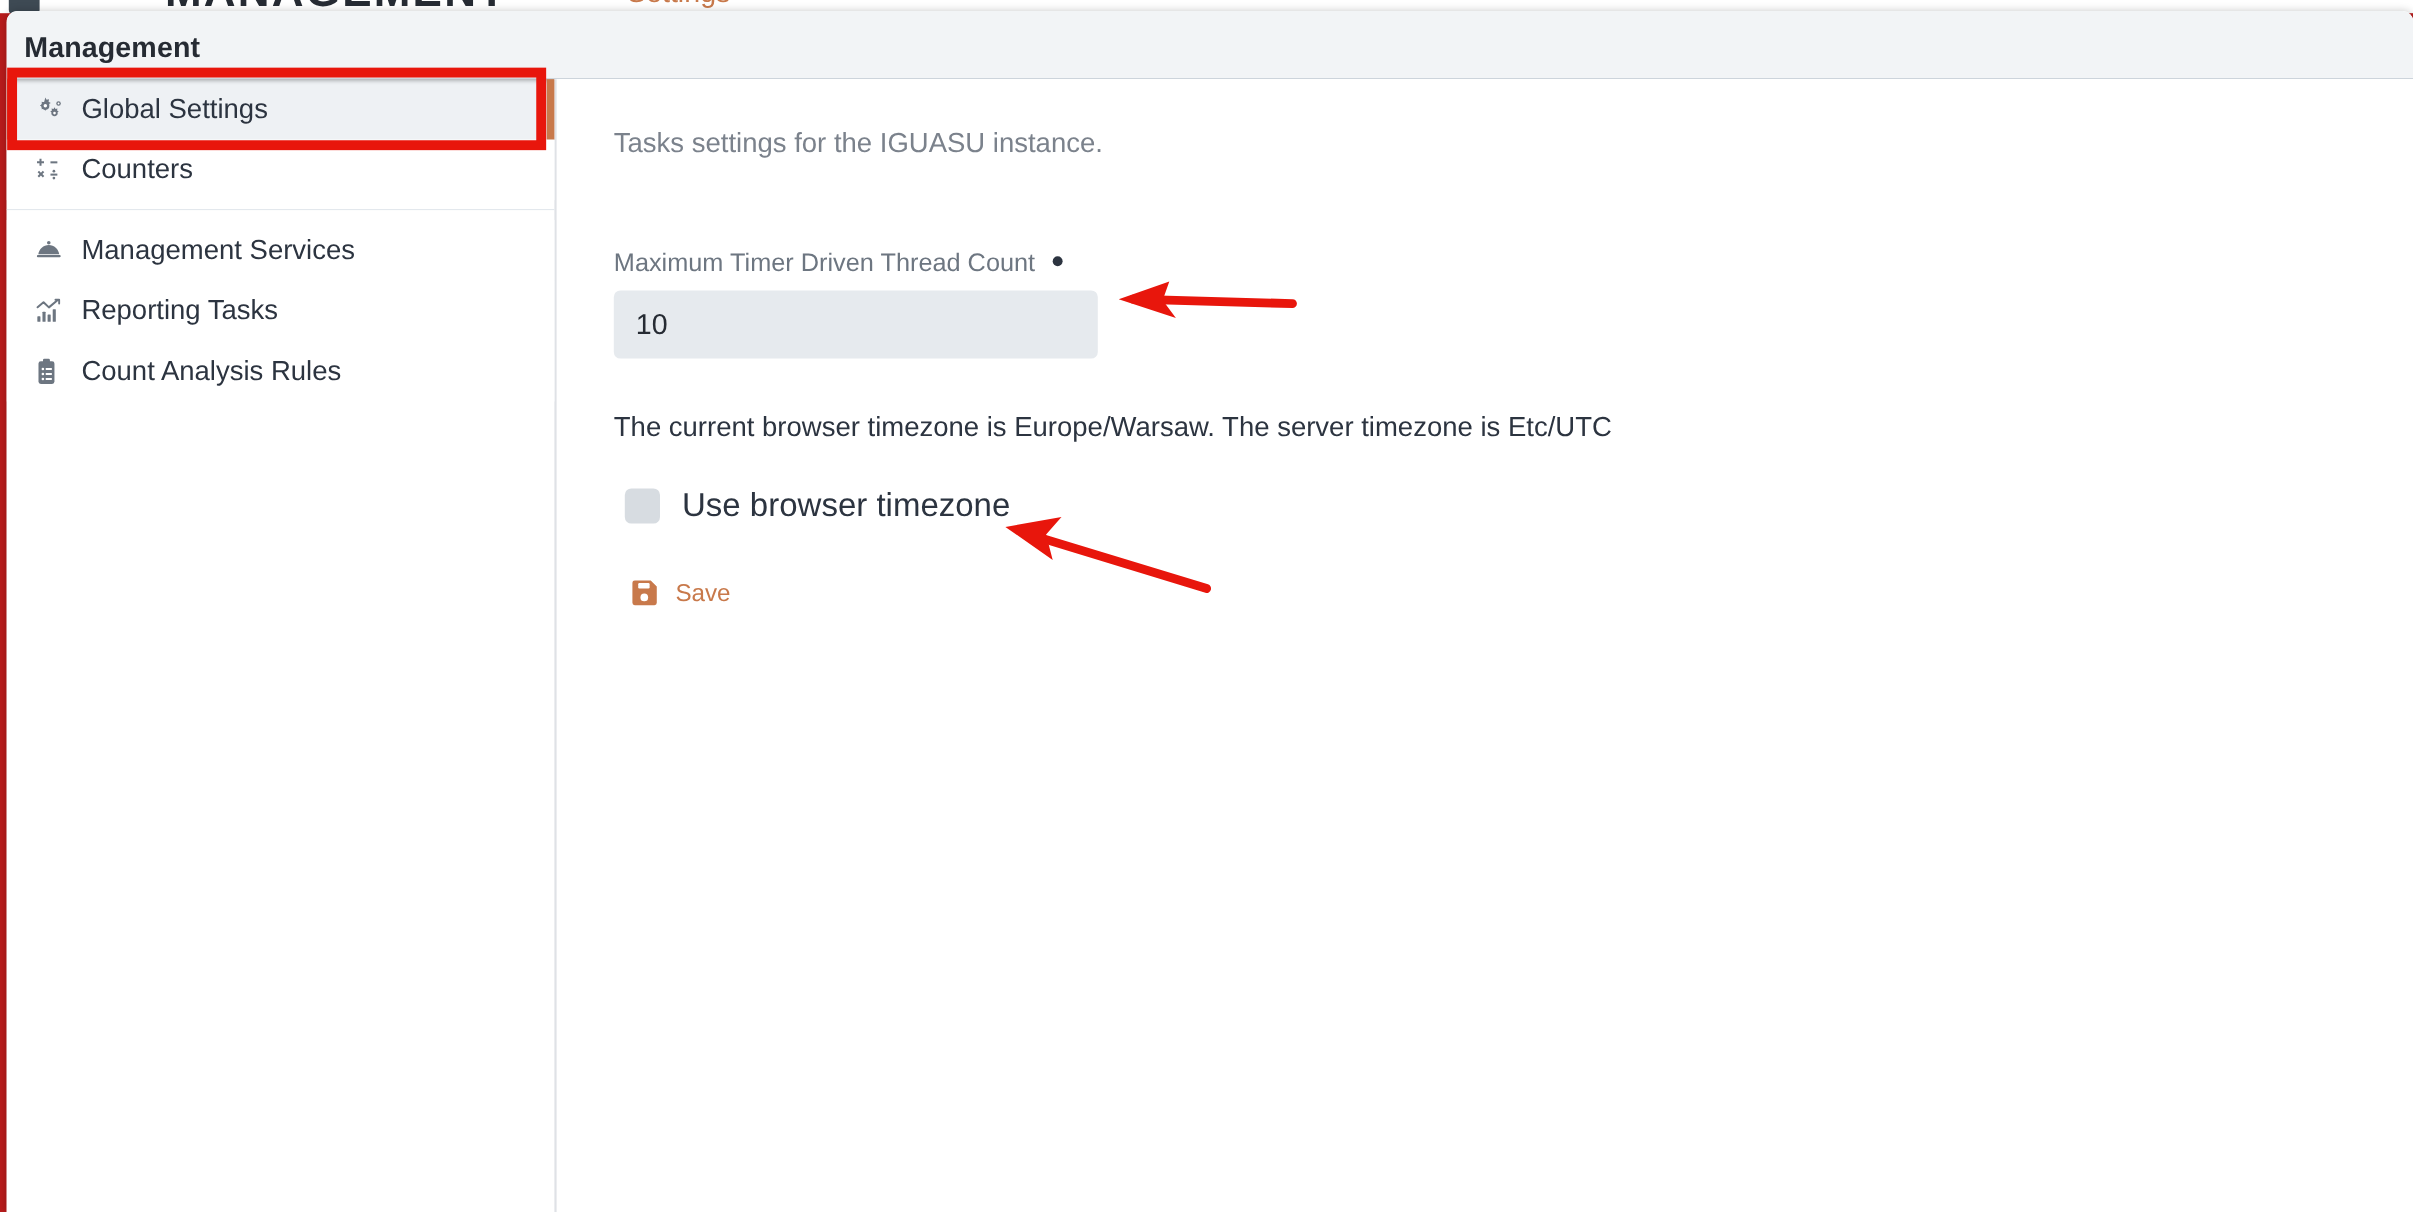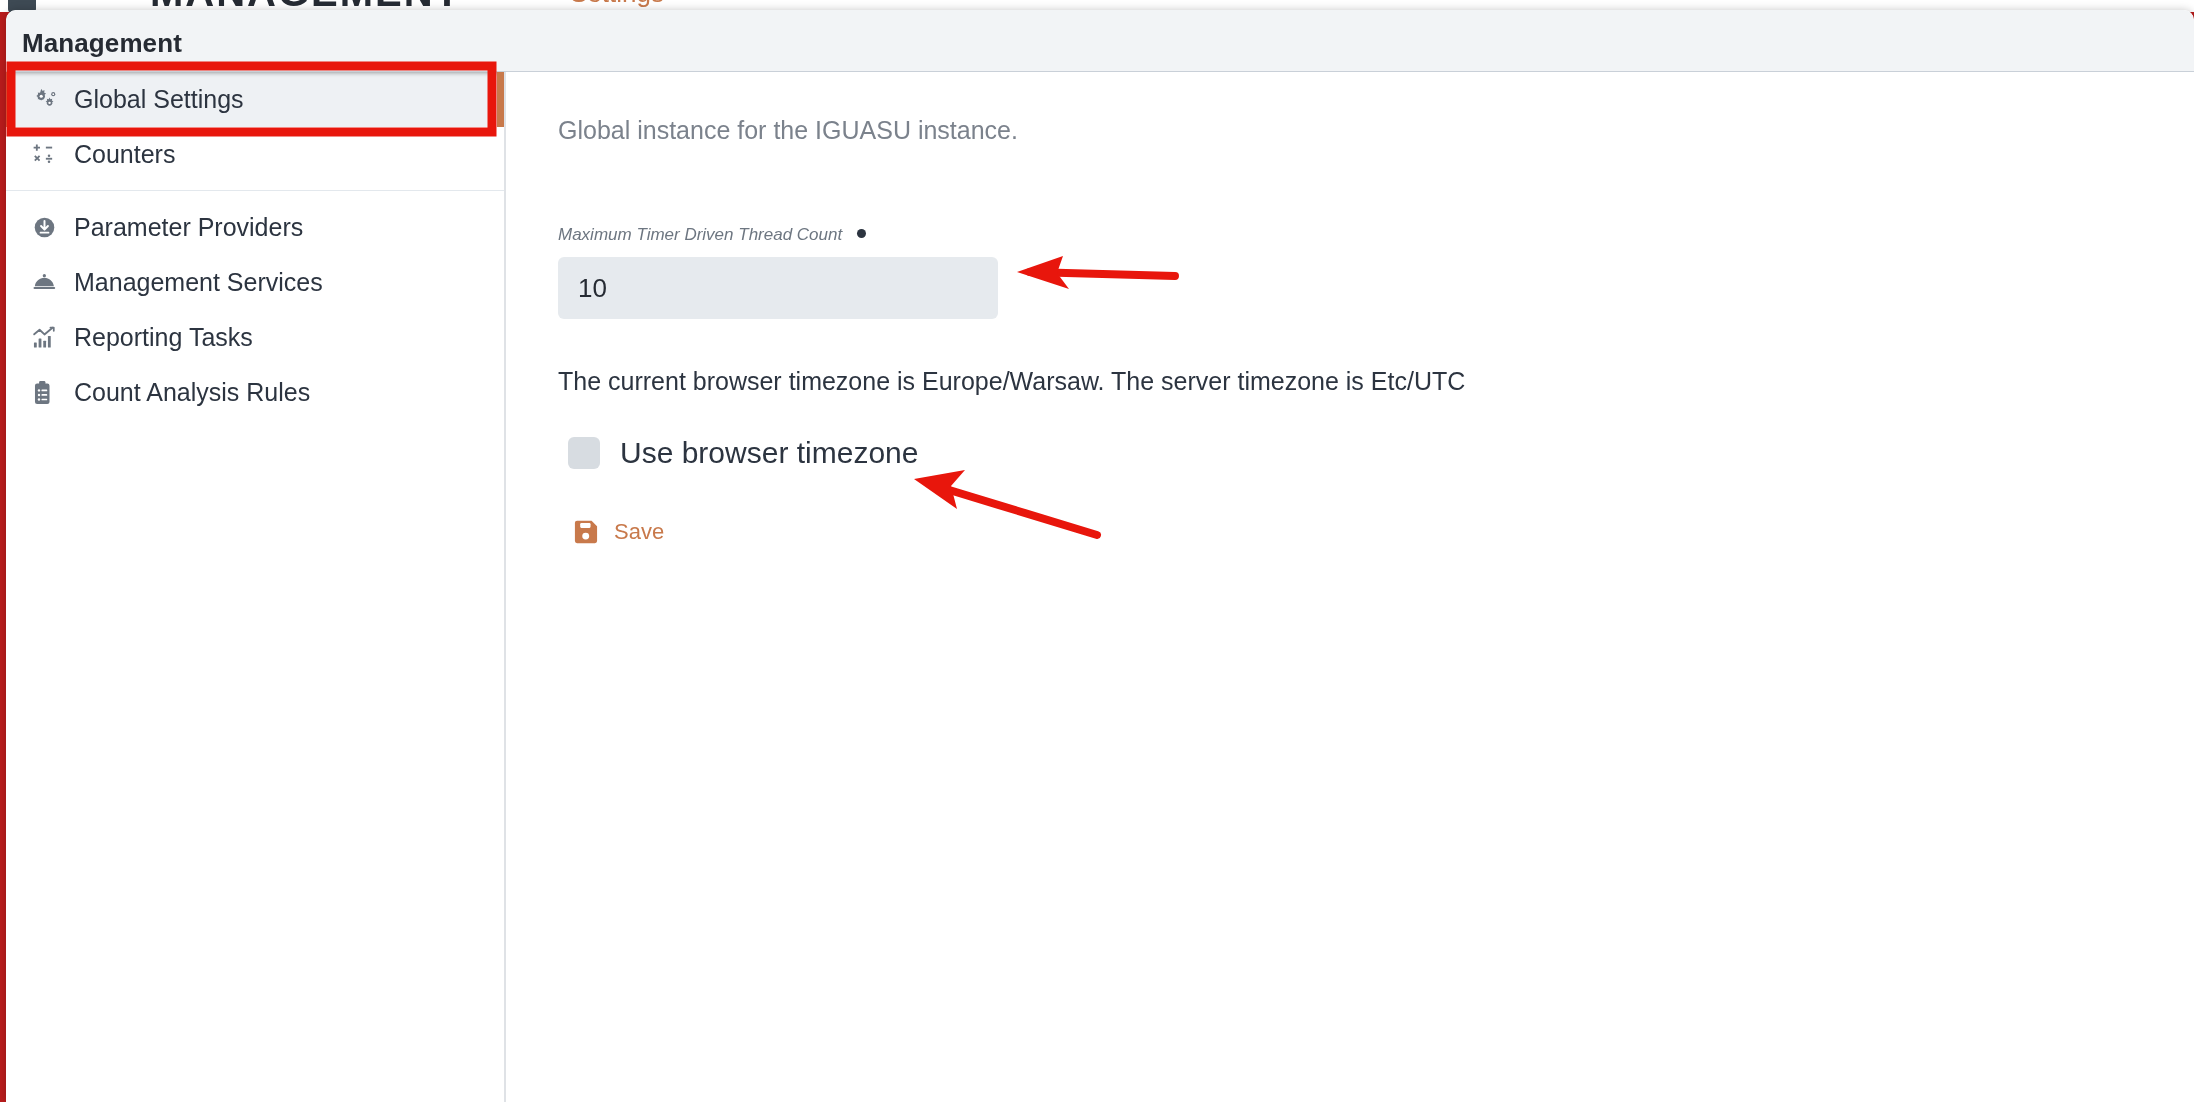--- a/index.html
+++ b/index.html
@@ -155,25 +155,24 @@
     padding: 44px 0 0 50px;
   }
 
   .content-subtitle {
     font-size: 25px;
     color: #7b828c;
     margin-bottom: 80px;
   }
 
   .field-label {
-    font-size: 17px;
+    font-size: 23px;
     color: #6d7681;
     margin-bottom: 12px;
     white-space: nowrap;
-    font-style: italic;
   }
   .field-label .req-dot {
     display: inline-block;
     width: 9px; height: 9px;
     border-radius: 50%;
     background: #2c3440;
     margin-left: 10px;
     vertical-align: middle;
     position: relative;
     top: -2px;
@@ -294,30 +293,20 @@
               <circle cx="15.7" cy="18.3" r="1.15"></circle>
             </svg>
           </span>
           <span class="lbl">Counters</span>
         </div>
       </div>
 
 
       <div class="nav-group pad-top">
 
-        <div class="nav-item">
-          <span class="ico">
-            <svg width="25" height="25" viewBox="0 0 24 24" fill="currentColor">
-              <circle cx="12" cy="12" r="9.4"></circle>
-              <path d="M12 5.8v8.2m0 0 3.3-3.4M12 14 8.7 10.6" stroke="#ffffff" stroke-width="1.9" fill="none" stroke-linecap="round" stroke-linejoin="round"></path>
-              <rect x="7.4" y="16" width="9.2" height="1.8" fill="#ffffff" rx="0.6"></rect>
-            </svg>
-          </span>
-          <span class="lbl">Parameter Providers</span>
-        </div>
 
 
         <div class="nav-item">
           <span class="ico">
             <svg width="26" height="24" viewBox="0 0 24 20" fill="currentColor">
               <circle cx="11.4" cy="3.2" r="1.5"></circle>
               <path d="M11.4 5.1c-4.5 0-8.2 3.4-8.8 7.8h17.6c-.6-4.4-4.3-7.8-8.8-7.8Z"></path>
               <rect x="1.4" y="13.6" width="20" height="1.9" rx="0.9"></rect>
             </svg>
           </span>
@@ -351,21 +340,21 @@
               <rect x="7.6" y="17.2" width="5.3" height="1.6" fill="#ffffff" rx="0.5"></rect>
             </svg>
           </span>
           <span class="lbl">Count Analysis Rules</span>
         </div>
       </div>
     </nav>
 
     <main class="content">
 
-      <div class="content-subtitle">Global instance for the IGUASU instance.</div>
+      <div class="content-subtitle">Tasks settings for the IGUASU instance.</div>
 
       <div class="field-label">
         <span>Maximum Timer Driven Thread Count</span>
         <span class="req-dot"></span>
       </div>
 
       <input class="text-input" type="text" value="10" style="">
 
       <div class="tz-note">The current browser timezone is Europe/Warsaw. The server timezone is Etc/UTC</div>
 

